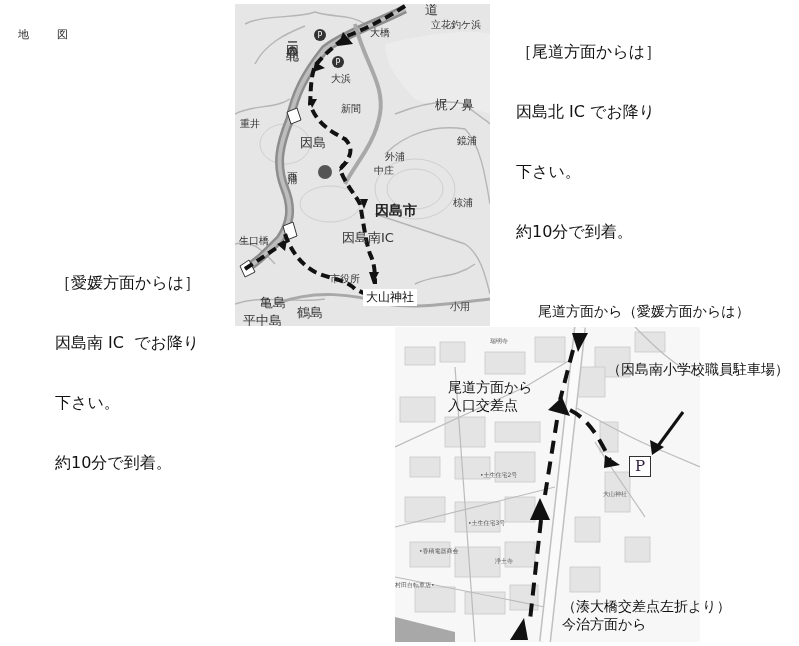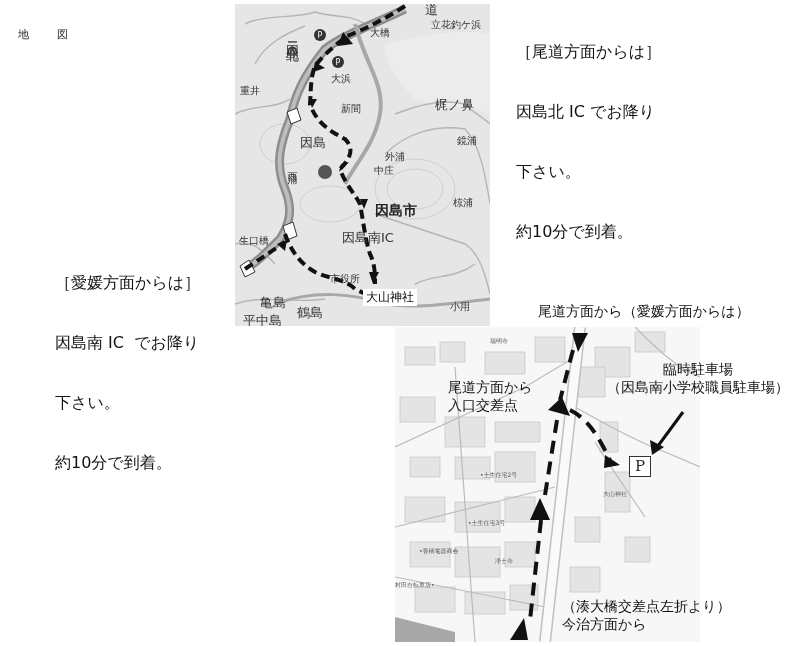--- a/index.html
+++ b/index.html
@@ -113,21 +113,21 @@
       <polygon points="134,268 144,268 138,280"></polygon>
       <polygon points="42,240 52,236 50,247"></polygon>
     </g>
   </svg>
 
   <span class="map-label vert" style="left:48px;top:30px;">因島北IC</span>
   <span class="map-label" style="left:96px;top:68px;">大浜</span>
   <span class="map-label" style="left:135px;top:22px;">大橋</span>
   <span class="map-label" style="left:196px;top:14px;">立花釣ケ浜</span>
   <span class="map-label mid" style="left:190px;top:-3px;">道</span>
-  <span class="map-label" style="left:5px;top:80px;font-family:Liberation Mono, monospace;">重井</span>
+  <span class="map-label" style="left:5px;top:113px;font-family:Liberation Mono, monospace;">重井</span>
   <span class="map-label" style="left:106px;top:98px;">新間</span>
   <span class="map-label mid" style="left:200px;top:92px;">梶ノ鼻</span>
   <span class="map-label mid" style="left:65px;top:130px;">因島</span>
   <span class="map-label" style="left:222px;top:130px;">鏡浦</span>
   <span class="map-label" style="left:150px;top:146px;">外浦</span>
   <span class="map-label" style="left:115px;top:160px;margin-left:24px;">中庄</span>
   <span class="map-label vert" style="left:50px;top:160px;font-size:10px;">西浦</span>
   <span class="map-label big" style="left:140px;top:198px;">因島市</span>
   <span class="map-label" style="left:218px;top:192px;">椋浦</span>
   <span class="map-label mid" style="left:75px;top:225px;margin-left:32px;">因島南IC</span>
@@ -192,21 +192,20 @@
   <span class="dm-small" style="left:85px;top:144px;">•土生住宅2号</span>
   <span class="dm-small" style="left:73px;top:192px;">•土生住宅3号</span>
   <span class="dm-small" style="left:208px;top:163px;">大山神社</span>
   <span class="dm-small" style="left:24px;top:220px;">•香積電器商会</span>
   <span class="dm-small" style="left:100px;top:230px;">浄土寺</span>
   <span class="dm-small" style="left:0px;top:254px;">村田自転車店•</span>
 </div>
 
 <div class="callout callout-top">尾道方面から（愛媛方面からは）</div>
 <div class="callout callout-parking">
-  <div>臨時駐車場</div>
   <div>（因島南小学校職員駐車場）</div>
 </div>
 <div class="callout callout-school">
   <div>尾道方面から</div>
   <div>入口交差点</div>
 </div>
 <div class="callout callout-bottom">
   <div>（湊大橋交差点左折より）</div>
   <div>今治方面から</div>
 </div>

